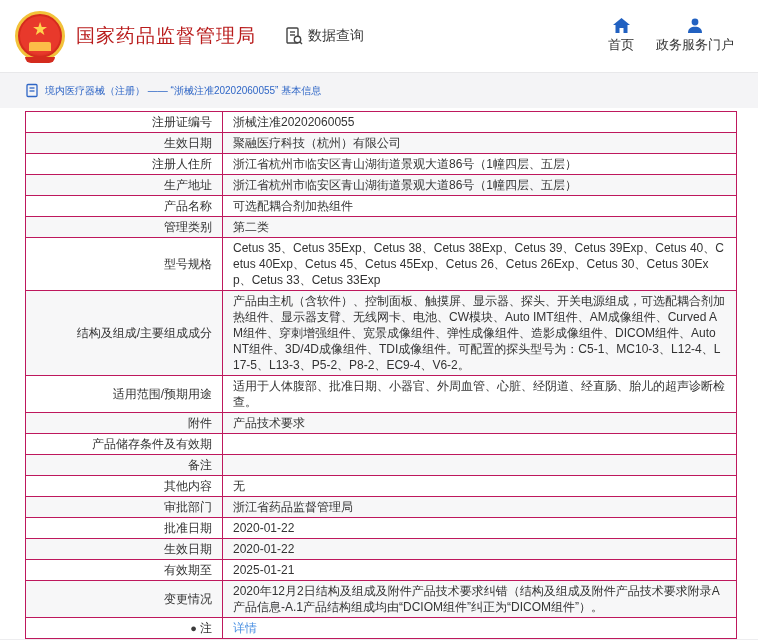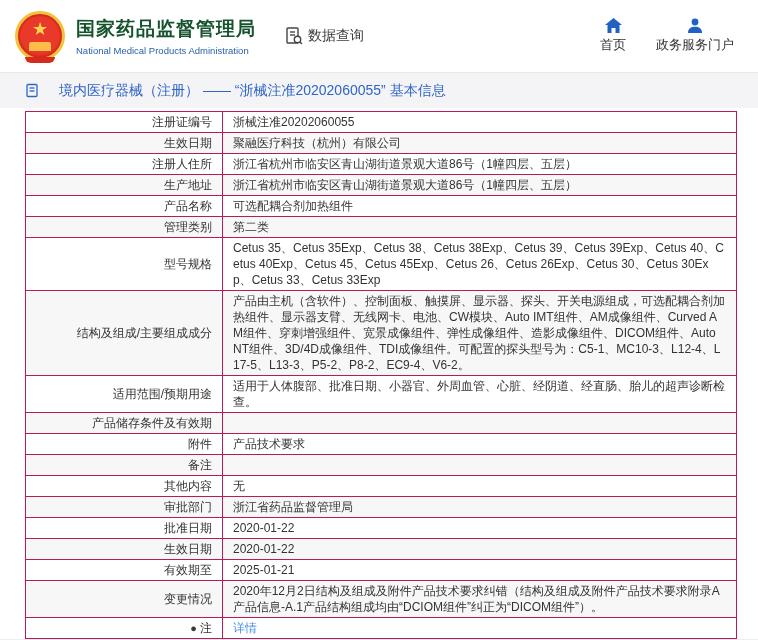--- a/index.html
+++ b/index.html
@@ -10,31 +10,31 @@
   
   .topbar { height:72px; background:#fff; display:flex; align-items:center; padding:0 24px 0 15px; flex-shrink:0; }
   .brand { display:flex; align-items:center; }
   .emblem { width:50px; height:50px; border-radius:50%; position:relative; flex-shrink:0;
             background:radial-gradient(circle at 50% 42%, #e8392b 0 62%, #d42b1e 75%);
             border:3px solid #f2c23a; box-shadow:inset 0 0 0 2px #d42b1e; }
   .emblem .star { position:absolute; left:0; right:0; top:6px; text-align:center; color:#ffd34d; font-size:18px; line-height:18px; }
   .emblem .gate { position:absolute; left:50%; transform:translateX(-50%); bottom:7px; width:22px; height:9px; background:#ffd34d; border-radius:2px 2px 0 0; opacity:.85; }
   .emblem .ribbon { position:absolute; left:50%; transform:translateX(-50%); bottom:-5px; width:30px; height:6px; background:#d42b1e; border-radius:0 0 6px 6px; }
   .brand-text { margin-left:11px; }
-  .brand-cn { font-size:19px; font-weight:bold; color:#14532d; letter-spacing:1px; }
+  .brand-cn { font-size:19px; font-weight:normal; color:#b91c1c; letter-spacing:1px; }
   .brand-en { font-size:9.5px; color:#2b62ad; margin-top:3px; }
   .data-query { display:flex; align-items:center; margin-left:28px; cursor:pointer; }
   .data-query span { font-size:14px; color:#3a3a3a; margin-left:4px; }
-  .topnav { margin-left:auto; display:flex; align-items:center; gap:30px; }
+  .topnav { margin-left:auto; display:flex; align-items:center; gap:22px; }
   .topnav a { display:flex; flex-direction:column; align-items:center; text-decoration:none; color:#333; font-size:13px; gap:3px; }
   .icon-blue { color:#2161c1; }
 
   
   .breadcrumb-bar { height:36px; background:#f4f4f6; border-top:1px solid #e8e8ea; display:flex; align-items:center; padding:0 25px; flex-shrink:0; }
-  .breadcrumb-bar .crumb-text { font-size:14px; color:#2f66c6; margin-left:20px; }
+  .breadcrumb-bar .crumb-text { font-size:10px; color:#2f66c6; margin-left:6px; }
 
   
   .content { background:#fff; padding:3px 0 0 0; flex:1; }
   table.info { border-collapse:collapse; margin-left:25px; width:711px; table-layout:fixed; }
   table.info td { border:1px solid #be185d; font-size:12px; color:#333; padding:2px 10px; line-height:16px; vertical-align:middle; }
   td.label-cell { width:197px; text-align:right; color:#404040; }
   td.value-cell { width:514px; text-align:left; word-break:break-all; }
   tr:nth-child(even) { background:#f7f7f8; }
   tr:nth-child(odd) { background:#fff; }
   .detail-link { color:#4a90e2; text-decoration:none; }
@@ -49,21 +49,20 @@
 
   <header class="topbar">
     <div class="brand">
       <div class="emblem">
         <div class="star">★</div>
         <div class="gate"></div>
         <div class="ribbon"></div>
       </div>
       <div class="brand-text">
         <div class="brand-cn">国家药品监督管理局</div>
-        <div class="brand-en">National Medical Products Administration</div>
       </div>
     </div>
 
     <div class="data-query">
       <svg width="20" height="20" viewBox="0 0 20 20" fill="none" stroke="#444" stroke-width="1.4">
         <rect x="3" y="2" width="11" height="15" rx="1"></rect>
         <line x1="6" y1="6" x2="11" y2="6"></line>
         <line x1="6" y1="9" x2="11" y2="9"></line>
         <circle cx="13.5" cy="13.5" r="3.2" fill="#fff"></circle>
         <line x1="15.8" y1="15.8" x2="18" y2="18"></line>
@@ -130,26 +129,26 @@
           </tr>
           <tr>
             <td class="label-cell">结构及组成/主要组成成分</td>
             <td class="value-cell">产品由主机（含软件）、控制面板、触摸屏、显示器、探头、开关电源组成，可选配耦合剂加热组件、显示器支臂、无线网卡、电池、CW模块、Auto IMT组件、AM成像组件、Curved AM组件、穿刺增强组件、宽景成像组件、弹性成像组件、造影成像组件、DICOM组件、Auto NT组件、3D/4D成像组件、TDI成像组件。可配置的探头型号为：C5-1、MC10-3、L12-4、L17-5、L13-3、P5-2、P8-2、EC9-4、V6-2。</td>
           </tr>
           <tr>
             <td class="label-cell">适用范围/预期用途</td>
             <td class="value-cell">适用于人体腹部、批准日期、小器官、外周血管、心脏、经阴道、经直肠、胎儿的超声诊断检查。</td>
           </tr>
           <tr>
+            <td class="label-cell">附件</td>
+            <td class="value-cell">产品技术要求</td>
+          </tr>
+          <tr>
             <td class="label-cell">产品储存条件及有效期</td>
             <td class="value-cell"></td>
-          </tr>
-          <tr>
-            <td class="label-cell">附件</td>
-            <td class="value-cell">产品技术要求</td>
           </tr>
           <tr>
             <td class="label-cell">备注</td>
             <td class="value-cell"></td>
           </tr>
           <tr>
             <td class="label-cell">其他内容</td>
             <td class="value-cell">无</td>
           </tr>
           <tr>

